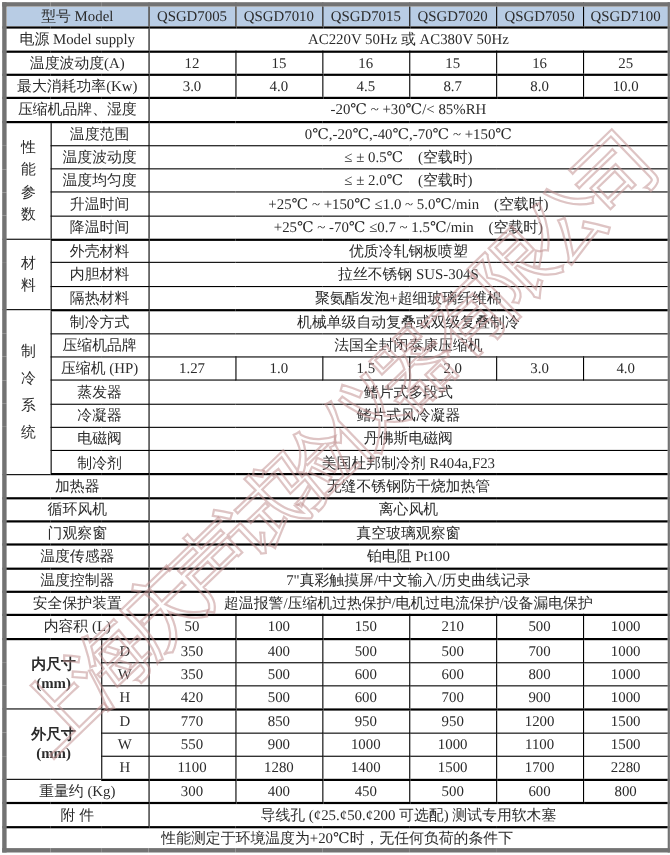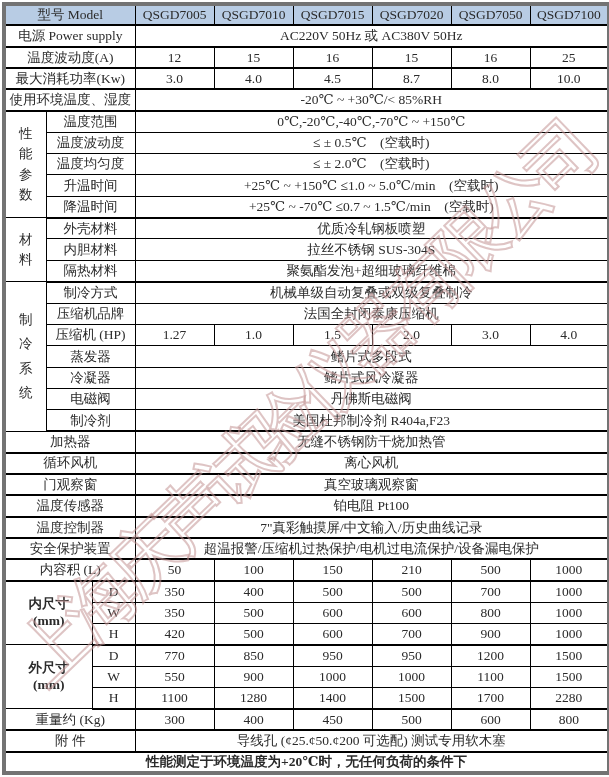--- a/index.html
+++ b/index.html
@@ -17,21 +17,21 @@
     font-size:13.5px;line-height:1.15;padding:0 2px;overflow:hidden;white-space:nowrap;
   }
   tr{height:21px;}
   tr.s td{border-bottom-width:2px;}
   tr.hdr td{background:#b8cce4;}
   td.grp span{display:block;}
   td.grp.g4a span{margin:5px 0;}
   td.grp.g2 span{margin:5px 0;}
   td.grp.g4b span{margin:9px 0;}
   td.dimgrp span{display:block;line-height:1.25;font-weight:bold;}
-  tr.note td{border-left:none;border-right:none;font-weight:bold;}
+  tr.note td{border-left:none;border-right:none;}
   .watermark{
     position:absolute;left:4px;top:645px;
     transform:rotate(-44deg);transform-origin:0 0;
     font-size:72px;letter-spacing:-8px;line-height:1;white-space:nowrap;
     color:transparent;-webkit-text-stroke:2px rgba(195,148,148,0.55);
     pointer-events:none;z-index:5;
   }
 </style>
 </head>
 <body>
@@ -54,21 +54,21 @@
     <td colspan="3">型号 Model</td>
     <td>QSGD7005</td>
     <td>QSGD7010</td>
     <td>QSGD7015</td>
     <td>QSGD7020</td>
     <td>QSGD7050</td>
     <td>QSGD7100</td>
   </tr>
 
   <tr class="s">
-    <td colspan="3">电源 Power supply</td>
+    <td colspan="3">电源 Model supply</td>
     <td colspan="6">AC220V 50Hz 或 AC380V 50Hz</td>
   </tr>
 
   <tr class="s">
     <td colspan="3">温度波动度(A)</td>
     <td>12</td>
     <td>15</td>
     <td>16</td>
     <td>15</td>
     <td>16</td>
@@ -79,21 +79,21 @@
     <td colspan="3">最大消耗功率(Kw)</td>
     <td>3.0</td>
     <td>4.0</td>
     <td>4.5</td>
     <td>8.7</td>
     <td>8.0</td>
     <td>10.0</td>
   </tr>
 
   <tr class="s">
-    <td colspan="3">使用环境温度、湿度</td>
+    <td colspan="3">压缩机品牌、湿度</td>
     <td colspan="6">-20℃ ~ +30℃/&lt; 85%RH</td>
   </tr>
 
   <tr>
     <td rowspan="5" class="grp g4a">
       <span>性</span>
       <span>能</span>
       <span>参</span>
       <span>数</span>
     </td>

